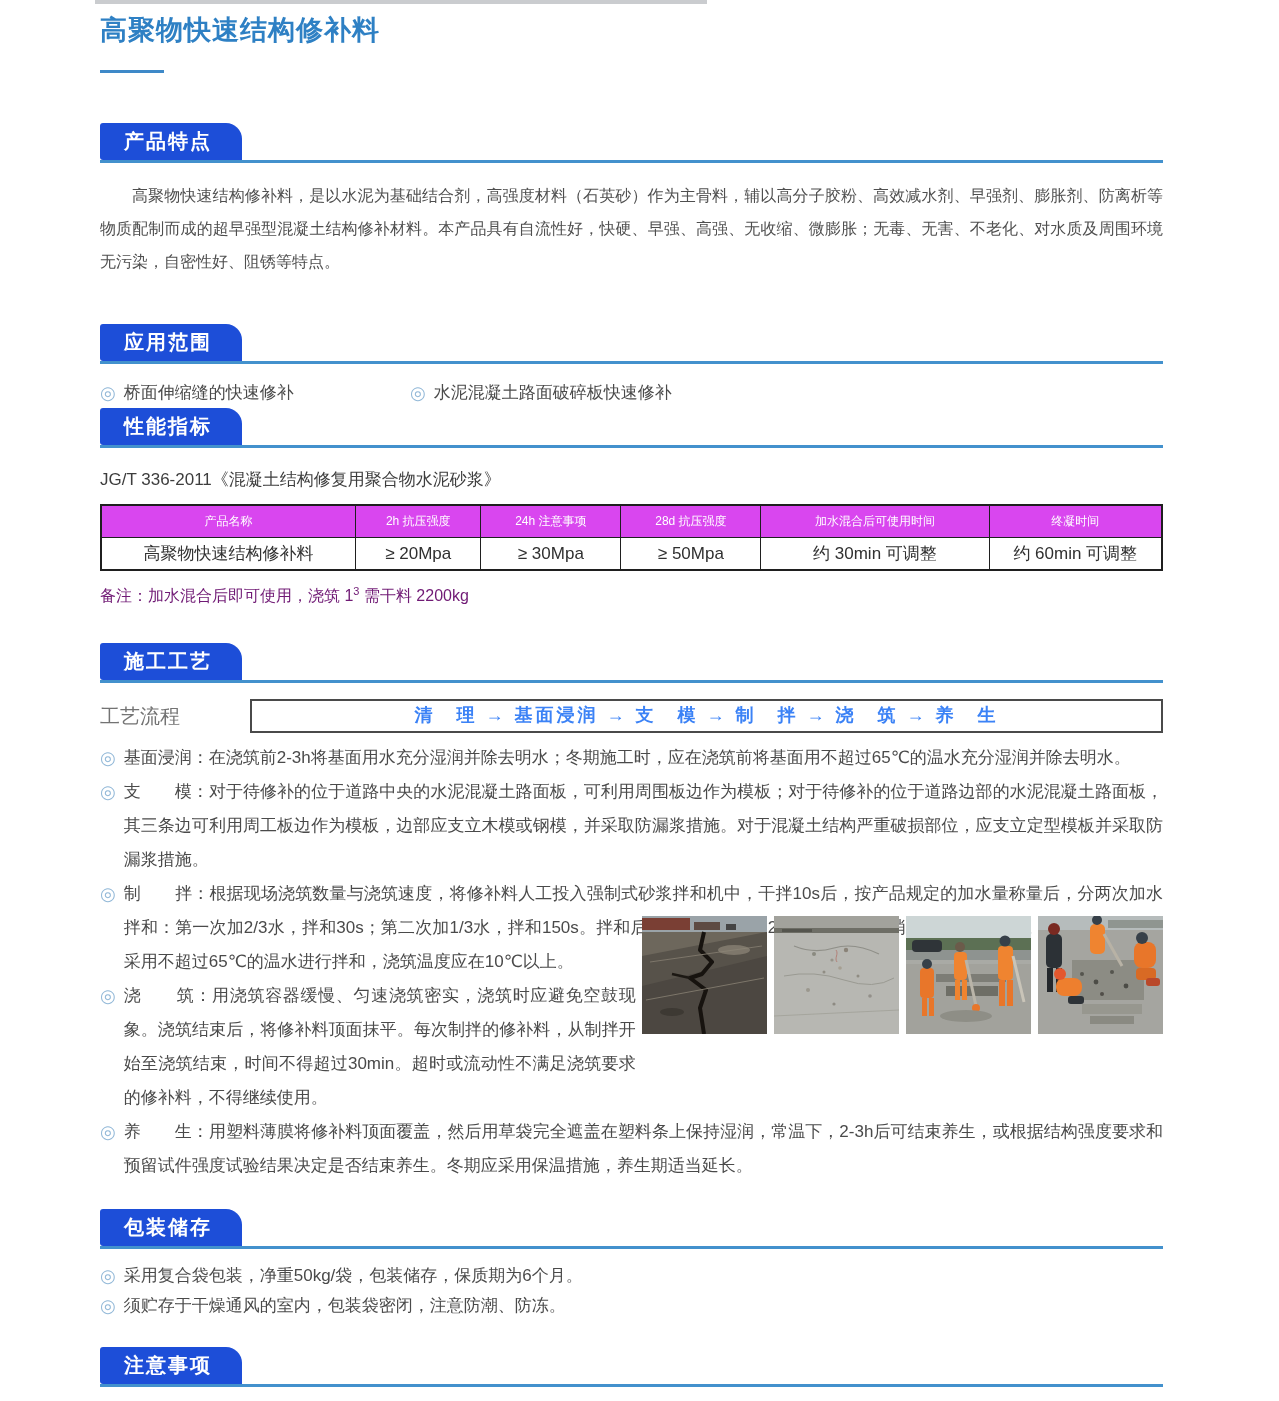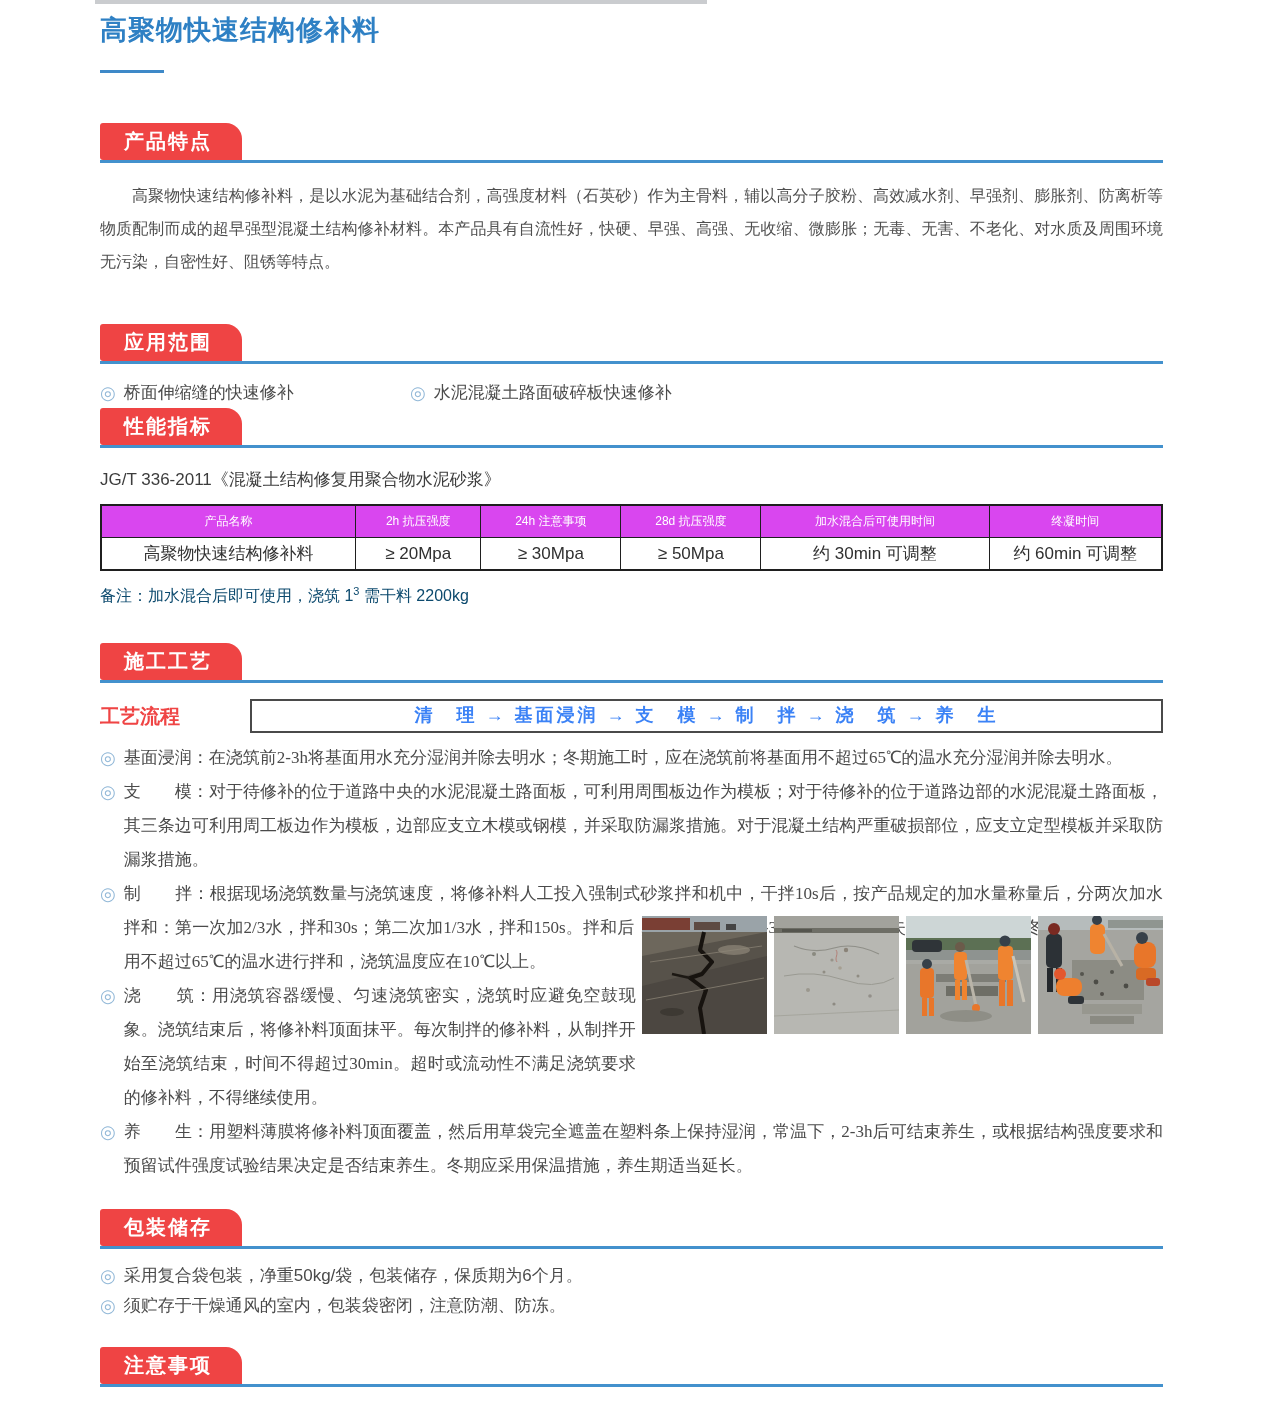--- a/index.html
+++ b/index.html
@@ -11,21 +11,21 @@
   .page{position:relative;margin:0 116px 0 100px;padding-top:12px;}
   .top-strip{position:absolute;top:0;left:95px;width:612px;height:4px;background:#8a8f94;opacity:.45;}
 
   
   .doc-title{margin:0;font-size:27px;font-weight:bold;color:#2e80c4;letter-spacing:1px;}
   .title-dash{width:64px;height:3px;background:#3e89c8;margin-top:22px;margin-bottom:50px;}
 
   
   .sec-head{border-bottom:3px solid #4391cd;line-height:0;margin-top:0;}
   .sec-tab{
-    display:inline-block;background:#ef4444;color:#ffffff;
+    display:inline-block;background:#1d4ed8;color:#ffffff;
     font-size:20px;font-weight:bold;letter-spacing:2px;
     height:37px;line-height:37px;padding:0 30px 0 24px;
     border-radius:3px 16px 0 3px;
   }
 
   
   .para{font-size:16px;line-height:33px;color:#4f4f4f;margin:16px 0 0 0;text-align:justify;}
   .indent{text-indent:2em;}
   .bullet{display:flex;align-items:flex-start;font-size:17px;color:#4a4a4a;}
   .dot{color:#93b9d8;font-size:18px;line-height:inherit;margin-right:8px;flex:0 0 auto;}
@@ -37,35 +37,35 @@
   .std-caption{text-align:left;font-size:17px;color:#3d3d3d;margin-top:20px;font-weight:500;}
   table.perf{border-collapse:collapse;width:100%;margin-top:13px;border:2px solid #1f1f1f;}
   table.perf th{
     background:#d946ef;color:#fff;font-size:12px;font-weight:500;
     height:31px;border:1px solid #1f1f1f;padding:0 4px;
   }
   table.perf td{
     background:#fff;color:#303030;font-size:17px;font-weight:500;text-align:center;
     height:31px;border:1px solid #1f1f1f;padding:0 4px;
   }
-  .perf-note{font-size:16px;color:#0c4a6e;margin-top:14px;}
+  .perf-note{font-size:16px;color:#701a75;margin-top:14px;}
   .perf-note sup{font-size:11px;}
 
   
   .flow-row{display:flex;align-items:center;margin-top:16px;}
-  .flow-label{width:150px;font-size:20px;color:#ef4444;flex:0 0 auto;font-weight:bold;}
+  .flow-label{width:150px;font-size:20px;color:#737373;flex:0 0 auto;}
   .flow-box{
     flex:1;border:2px solid #4a4a4a;height:30px;line-height:28px;
     text-align:center;font-size:18px;font-weight:600;color:#3b82f6;letter-spacing:3px;
   }
 
   .steps{position:relative;margin-top:8px;}
   .step{line-height:34px;margin:0;}
   .step .dot{line-height:34px;}
-  .step-text{text-align:justify;font-family:Liberation Serif, serif;}
+  .step-text{text-align:justify;}
   .step-narrow .step-text{display:block;max-width:512px;}
   .photos{position:absolute;top:175px;right:0;display:flex;gap:7px;}
   .photos svg{display:block;}
 
   
   .pack-list{margin-top:12px;}
   .pack-list .bullet{line-height:30px;}
 
   .mt-features{margin-top:46px;}
   .mt-sec{}

